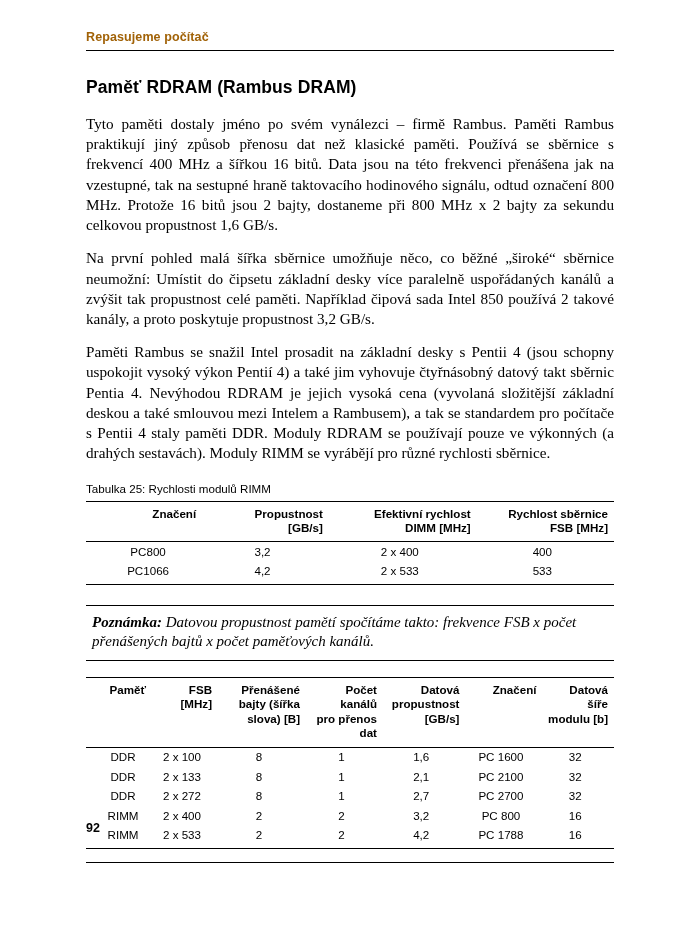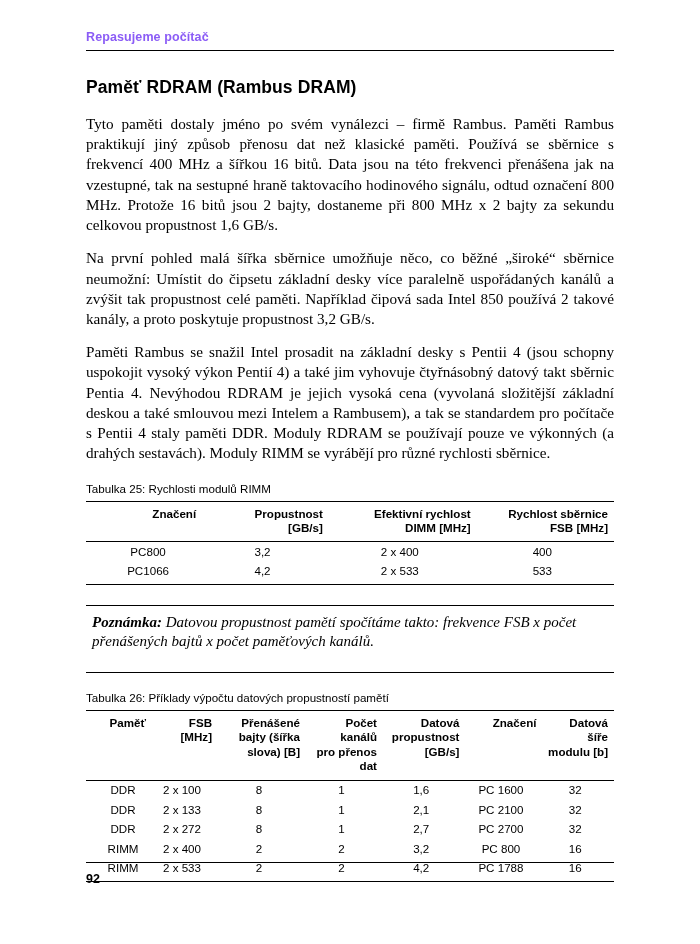--- a/index.html
+++ b/index.html
@@ -29,21 +29,21 @@
     top: 30px;
     width: 528px;
   }
 
   
   .runhead {
     font-family: "Liberation Sans", sans-serif;
     font-size: 12.5px;
     font-weight: bold;
     letter-spacing: 0.1px;
-    color: #8b5cf6;
+    color: #a16207;
     padding-bottom: 6px;
   }
   .rule-top {
     border-bottom: 1.4px solid #000;
     margin-bottom: 26px;
   }
 
   h1.title {
     font-family: "Liberation Sans", sans-serif;
     font-size: 17.5px;
@@ -89,41 +89,41 @@
   table.tbl thead tr { border-top: 1.3px solid #000; border-bottom: 1.3px solid #000; }
   table.tbl tbody tr:last-child td { border-bottom: 1.3px solid #000; }
   table.tbl tbody tr:last-child td { padding-bottom: 5px; }
   table.tbl thead tr th:first-child,
   table.tbl tbody tr td:first-child { padding-left: 14px; }
 
   .note {
     margin: 20px 0 16px 0;
     border-top: 1.3px solid #000;
     border-bottom: 1.3px solid #000;
-    padding: 7px 0 20px 6px;
+    padding: 7px 0 8px 6px;
     font-size: 15px;
     font-style: italic;
     line-height: 1.3;
   }
   .note b {
     font-weight: bold;
     font-style: italic;
   }
 
   .foot-rule {
     position: absolute;
     left: 86px;
     top: 862px;
     width: 528px;
     border-bottom: 1.4px solid #000;
   }
   .folio {
     position: absolute;
     left: 86px;
-    top: 872px;
+    top: 821px;
     font-family: "Liberation Sans", sans-serif;
     font-size: 12.5px;
     font-weight: bold;
   }
 
   .t25 col.c1 { width: 22%; }
   .t25 col.c2 { width: 24%; }
   .t25 col.c3 { width: 28%; }
   .t25 col.c4 { width: 26%; }
 
@@ -193,21 +193,20 @@
           <td>2 x 533</td>
           <td>533</td>
         </tr>
       </tbody>
     </table>
 
     <div class="note">
       <b>Poznámka:</b><span> Datovou propustnost pamětí spočítáme takto: frekvence FSB x počet přenášených bajtů x počet paměťových kanálů.</span>
     </div>
 
-    <div class="caption">Tabulka 26: Příklady výpočtu datových propustností pamětí</div>
 
     <table class="tbl t26">
       <colgroup>
           <col class="c1">
           <col class="c2">
           <col class="c3">
           <col class="c4">
           <col class="c5">
           <col class="c6">
           <col class="c7">

